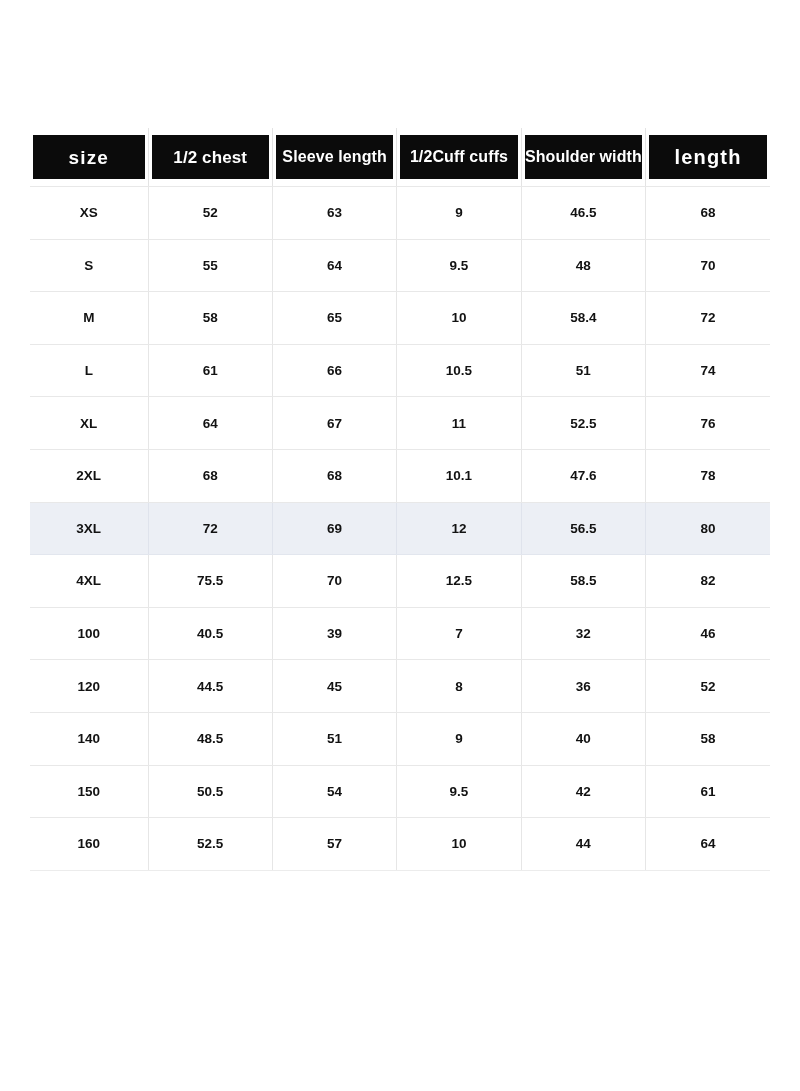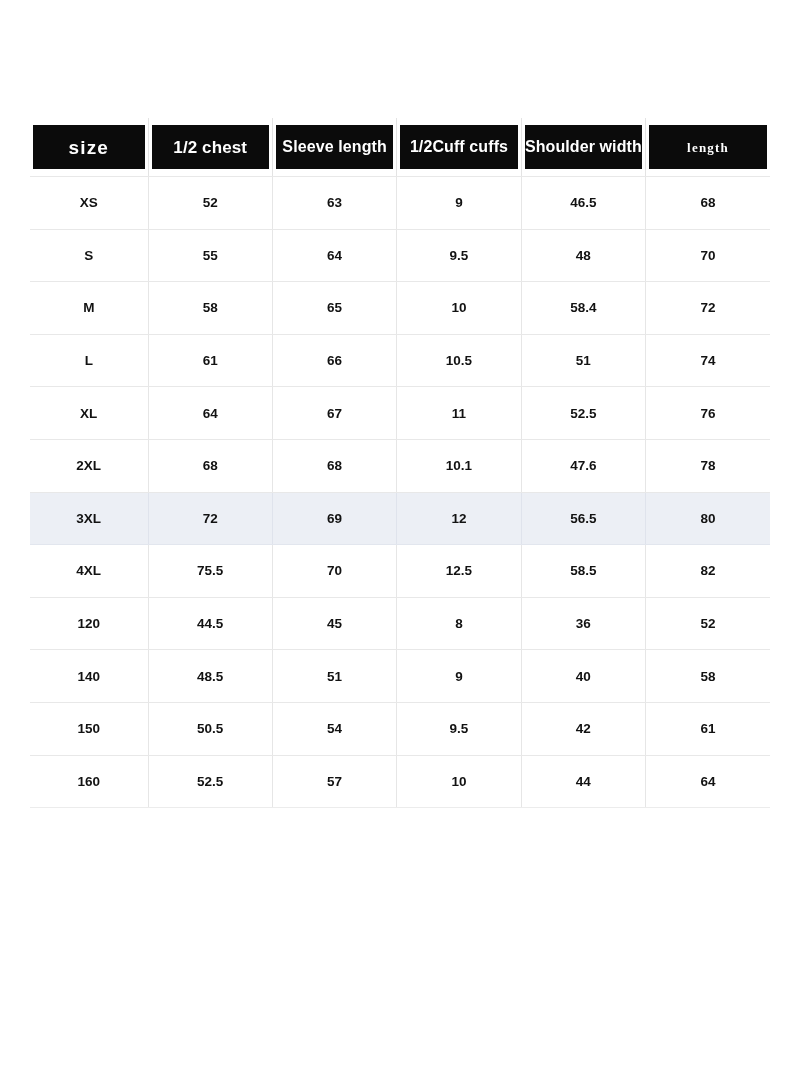--- a/index.html
+++ b/index.html
@@ -16,21 +16,21 @@
   .page {
     position: relative;
     width: 800px;
     height: 1091px;
     background: #ffffff;
     overflow: hidden;
   }
   .chart-wrap {
     position: absolute;
     left: 30px;
-    top: 118px;
+    top: 128px;
     width: 740px;
   }
   table.size-chart {
     width: 740px;
     border-collapse: collapse;
     table-layout: fixed;
   }
   table.size-chart col.c0 { width: 118px; }
   table.size-chart col.c1,
   table.size-chart col.c2,
@@ -59,21 +59,21 @@
     margin: 5px 3px;
     font-weight: 700;
     font-size: 17px;
     letter-spacing: 0.1px;
     line-height: 1;
     white-space: nowrap;
     overflow: hidden;
   }
   .hdr-box.wide { font-size: 16px; }
   .hdr-box.size-lbl { font-size: 19px; letter-spacing: 1.2px; }
-  .hdr-box.length-lbl { font-size: 13px; letter-spacing: 1.2px; font-family: Liberation Serif, serif; }
+  .hdr-box.length-lbl { font-size: 20px; letter-spacing: 1.2px; }
 
   tbody tr.data-row td {
     height: 51.6px;
     padding: 0;
     text-align: center;
     vertical-align: middle;
     font-size: 13.5px;
     font-weight: 700;
     color: #121212;
     border-right: 1px solid #e6e6e6;
@@ -185,20 +185,28 @@
           </tr>
           <tr class="data-row">
             <td>4XL</td>
             <td>75.5</td>
             <td>70</td>
             <td>12.5</td>
             <td>58.5</td>
             <td>82</td>
           </tr>
           <tr class="data-row">
+            <td>100</td>
+            <td>40.5</td>
+            <td>39</td>
+            <td>7</td>
+            <td>32</td>
+            <td>46</td>
+          </tr>
+          <tr class="data-row">
             <td>120</td>
             <td>44.5</td>
             <td>45</td>
             <td>8</td>
             <td>36</td>
             <td>52</td>
           </tr>
           <tr class="data-row">
             <td>140</td>
             <td>48.5</td>

